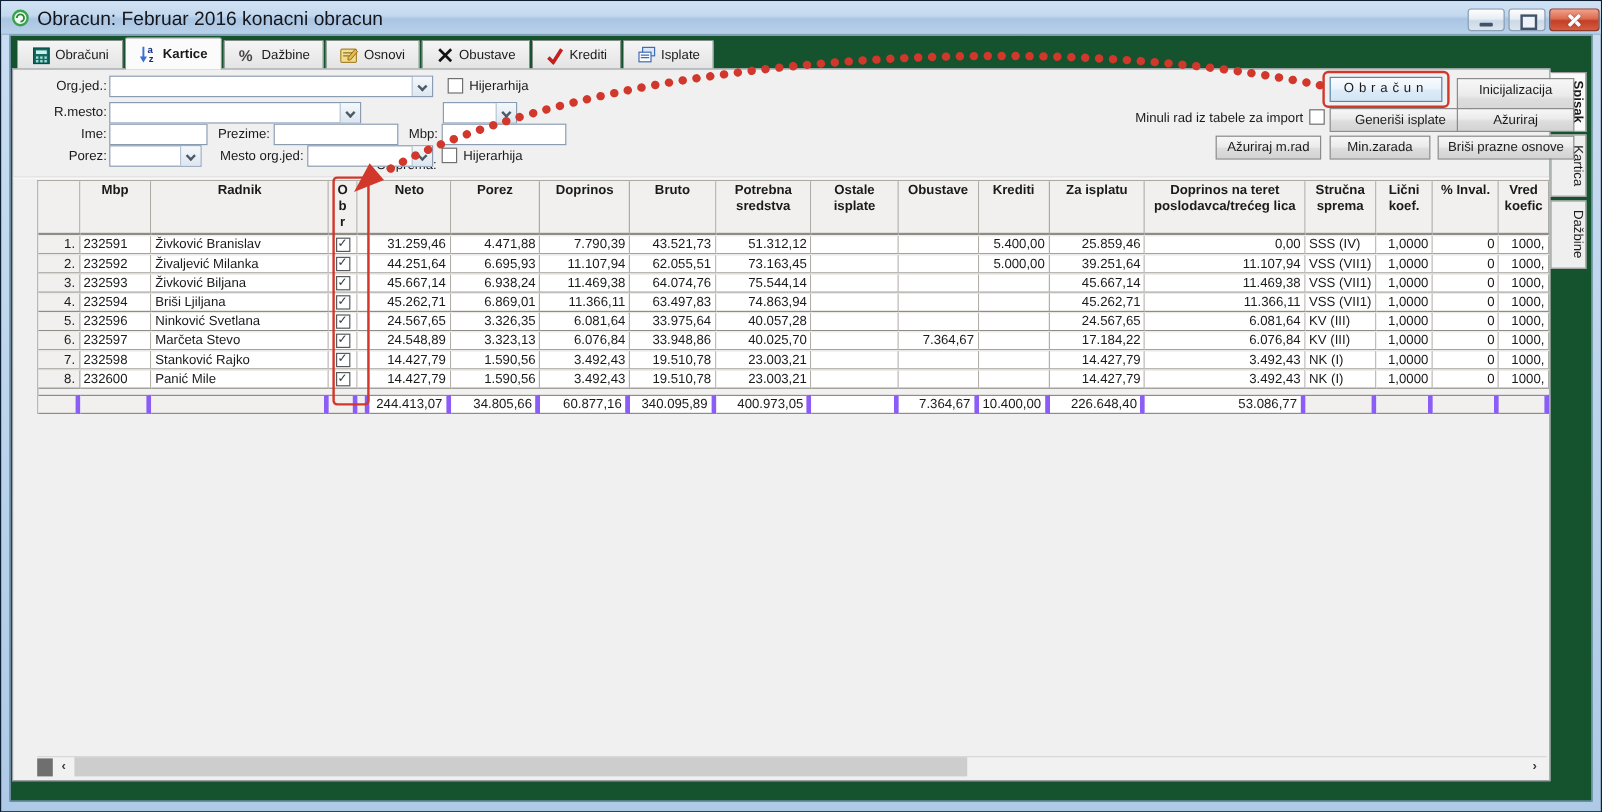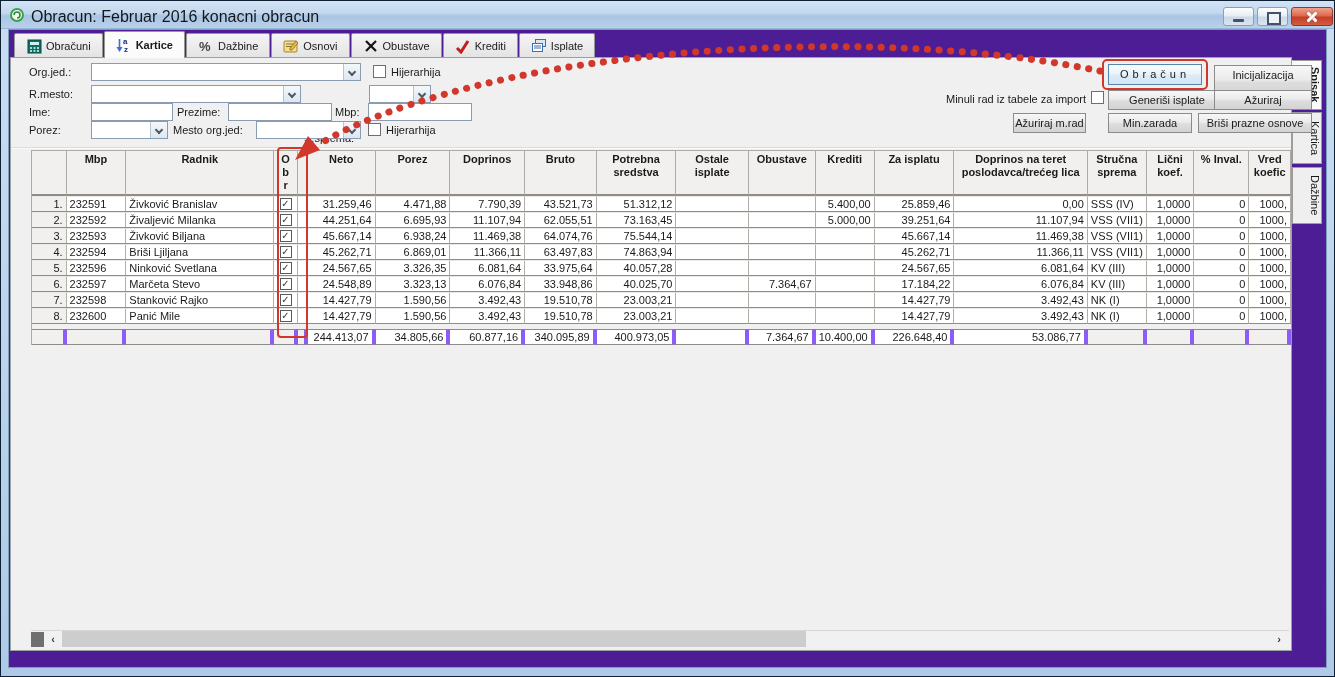--- a/index.html
+++ b/index.html
@@ -15,32 +15,32 @@
   #title-text{position:absolute;left:30px;top:7px;font-size:16px;color:#15161c;white-space:nowrap;}
   .winbtn{position:absolute;top:6px;height:19px;border:1px solid #8ba0b5;border-radius:3px;
     background:linear-gradient(#fdfdfd,#e8eef5 45%,#ccd9e6 55%,#dbe5ef);}
   #btn-min{left:1222px;width:31px;} #btn-max{left:1256px;width:31px;}
   #btn-close{left:1290px;width:42px;background:linear-gradient(#f0a18c,#dd6a4e 45%,#c23f27 55%,#d55c41);border-color:#8e3a27;}
   #btn-min::after{content:"";position:absolute;left:9px;top:11px;width:11px;height:3px;background:#42526b;border-radius:1px;}
   #btn-max::after{content:"";position:absolute;left:9px;top:4px;width:10px;height:9px;border:2px solid #42526b;background:#eef3f9;}
   .xbar{position:absolute;left:50%;top:50%;width:13px;height:3px;background:#fff;border-radius:1px;box-shadow:0 0 1px #7a2413;}
   .xbar.a{transform:translate(-50%,-50%) rotate(45deg);} .xbar.b{transform:translate(-50%,-50%) rotate(-45deg);}
   
-  #client{position:absolute;left:8px;right:8px;top:29px;bottom:9px;background:#4c1d95;border:1px solid #7e9cbb;}
+  #client{position:absolute;left:8px;right:8px;top:29px;bottom:9px;background:#14532d;border:1px solid #7e9cbb;}
   
   #tab-bar{position:absolute;left:5px;top:2px;height:26px;display:flex;align-items:flex-end;}
   .tab{height:25px;display:flex;align-items:center;gap:4px;padding:0 11px;margin-right:1px;
     background:linear-gradient(#f5f5f5,#e3e3e3);border:1px solid #979797;border-bottom:none;
     border-radius:2px 2px 0 0;cursor:default;white-space:nowrap;}
   .tab.active{background:#fbfbfb;height:27px;font-weight:bold;position:relative;z-index:2;}
   .tab-ic{width:16px;height:16px;display:inline-flex;align-items:center;justify-content:center;}
   
   #panel{position:absolute;left:1px;top:27px;width:1282px;height:594px;background:#f0f0f0;
     border:1px solid #9aa0a5;z-index:1;}
-  .flabel{position:absolute;white-space:nowrap;}
+  .flabel{position:absolute;text-align:right;white-space:nowrap;}
   .field,.combo{position:absolute;height:18px;background:#fff;border:1px solid #8a9cb2;}
   input.field{font:11px "Liberation Sans",sans-serif;padding:1px 3px;outline:none;}
   .combo .cbtn{position:absolute;right:0;top:0;bottom:0;width:17px;
     background:linear-gradient(#f4f8fb,#dde7f0);border-left:1px solid #b4c4d3;}
   .chev{position:absolute;left:5px;top:5px;width:6px;height:6px;border-right:2px solid #4c5a66;border-bottom:2px solid #4c5a66;transform:rotate(45deg);}
   .cb{position:absolute;width:13px;height:13px;background:#fff;border:1px solid #6f6f6f;}
   .btn{position:absolute;height:21px;text-align:center;line-height:19px;
     background:linear-gradient(#f7f7f7,#ebebeb 45%,#dddddd 55%,#d3d3d3);
     border:1px solid #8b8b8b;cursor:default;white-space:nowrap;}
   #btn-obracun{background:linear-gradient(#f9fcfe,#ecf3fb 45%,#dcebf8 55%,#d3e5f5);
@@ -225,21 +225,21 @@
       <div class="cb" style="left:357px;top:65px;"></div>
       <div class="flabel" style="left:375px;top:66px;text-align:left;">Hijerarhija</div>
 
       <div class="btn" id="btn-obracun" style="left:1097px;top:6px;width:94px;">Obračun</div>
       <div class="red-outline" style="left:1091px;top:1px;width:106px;height:31px;"></div>
       <div class="btn" style="left:1203px;top:7px;width:98px;height:32px;">Inicijalizacija</div>
       <div class="flabel" style="left:935px;top:35px;width:140px;">Minuli rad iz tabele za import</div>
       <div class="cb" style="left:1080px;top:33px;"></div>
       <div class="btn" style="left:1097px;top:32px;width:118px;height:20px;">Generiši isplate</div>
       <div class="btn" style="left:1203px;top:32px;width:98px;height:20px;">Ažuriraj</div>
-      <div class="btn" style="left:1002px;top:55px;width:73px;height:20px;">Ažuriraj m.rad</div>
+      <div class="btn" style="left:1002px;top:55px;width:88px;height:20px;">Ažuriraj m.rad</div>
       <div class="btn" style="left:1097px;top:55px;width:84px;height:20px;">Min.zarada</div>
       <div class="btn" style="left:1187px;top:55px;width:114px;height:20px;">Briši prazne osnove</div>
 
       <div id="divider"></div>
 
       <div id="table-wrap">
         <table id="payroll-table">
             <colgroup>
               <col style="width: 36px;">
               <col style="width: 61px;">

